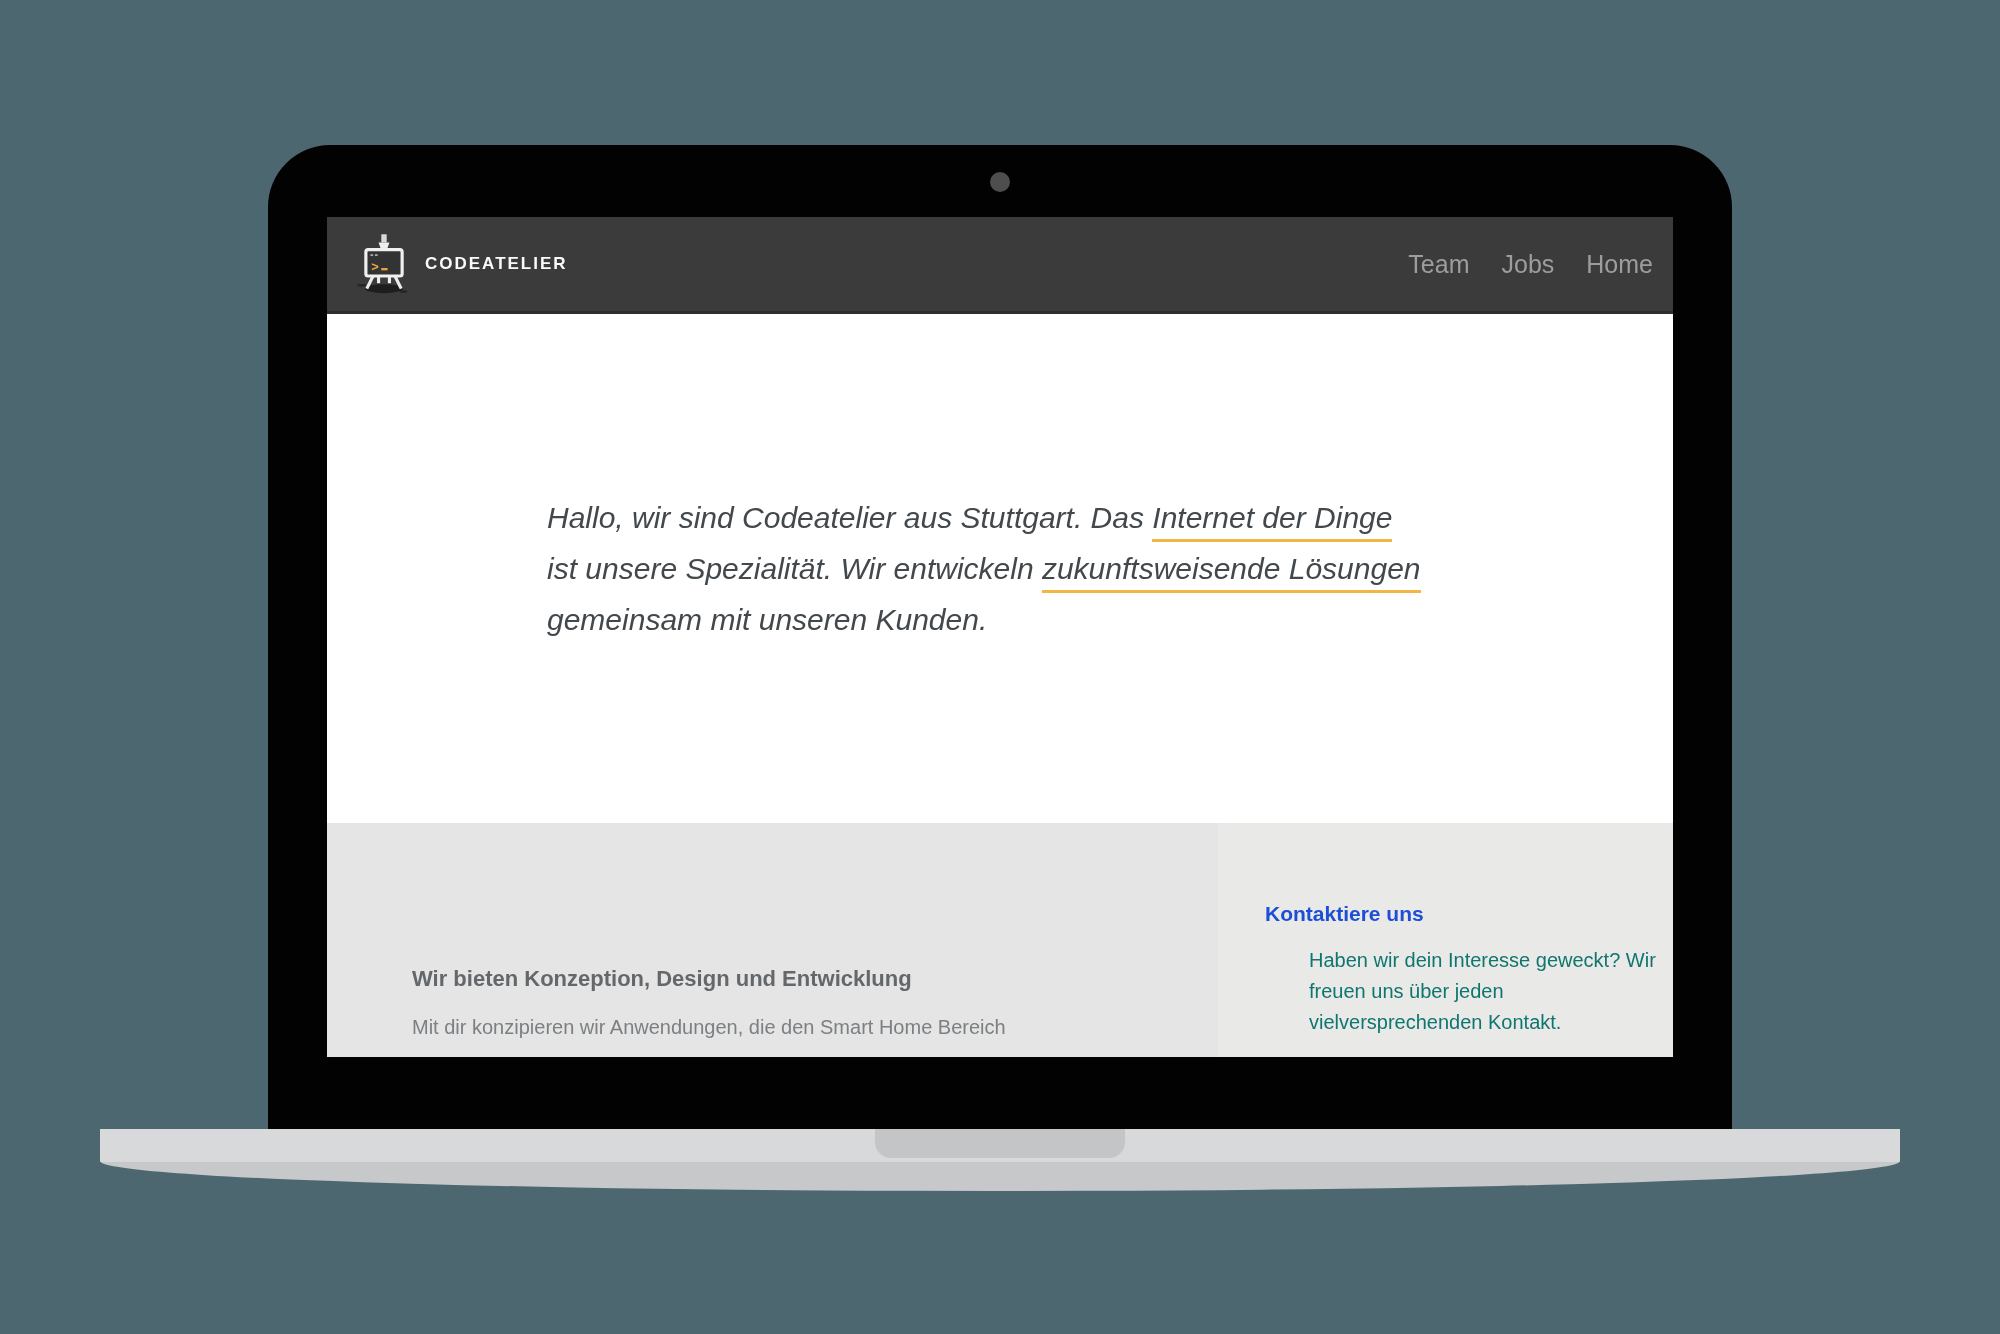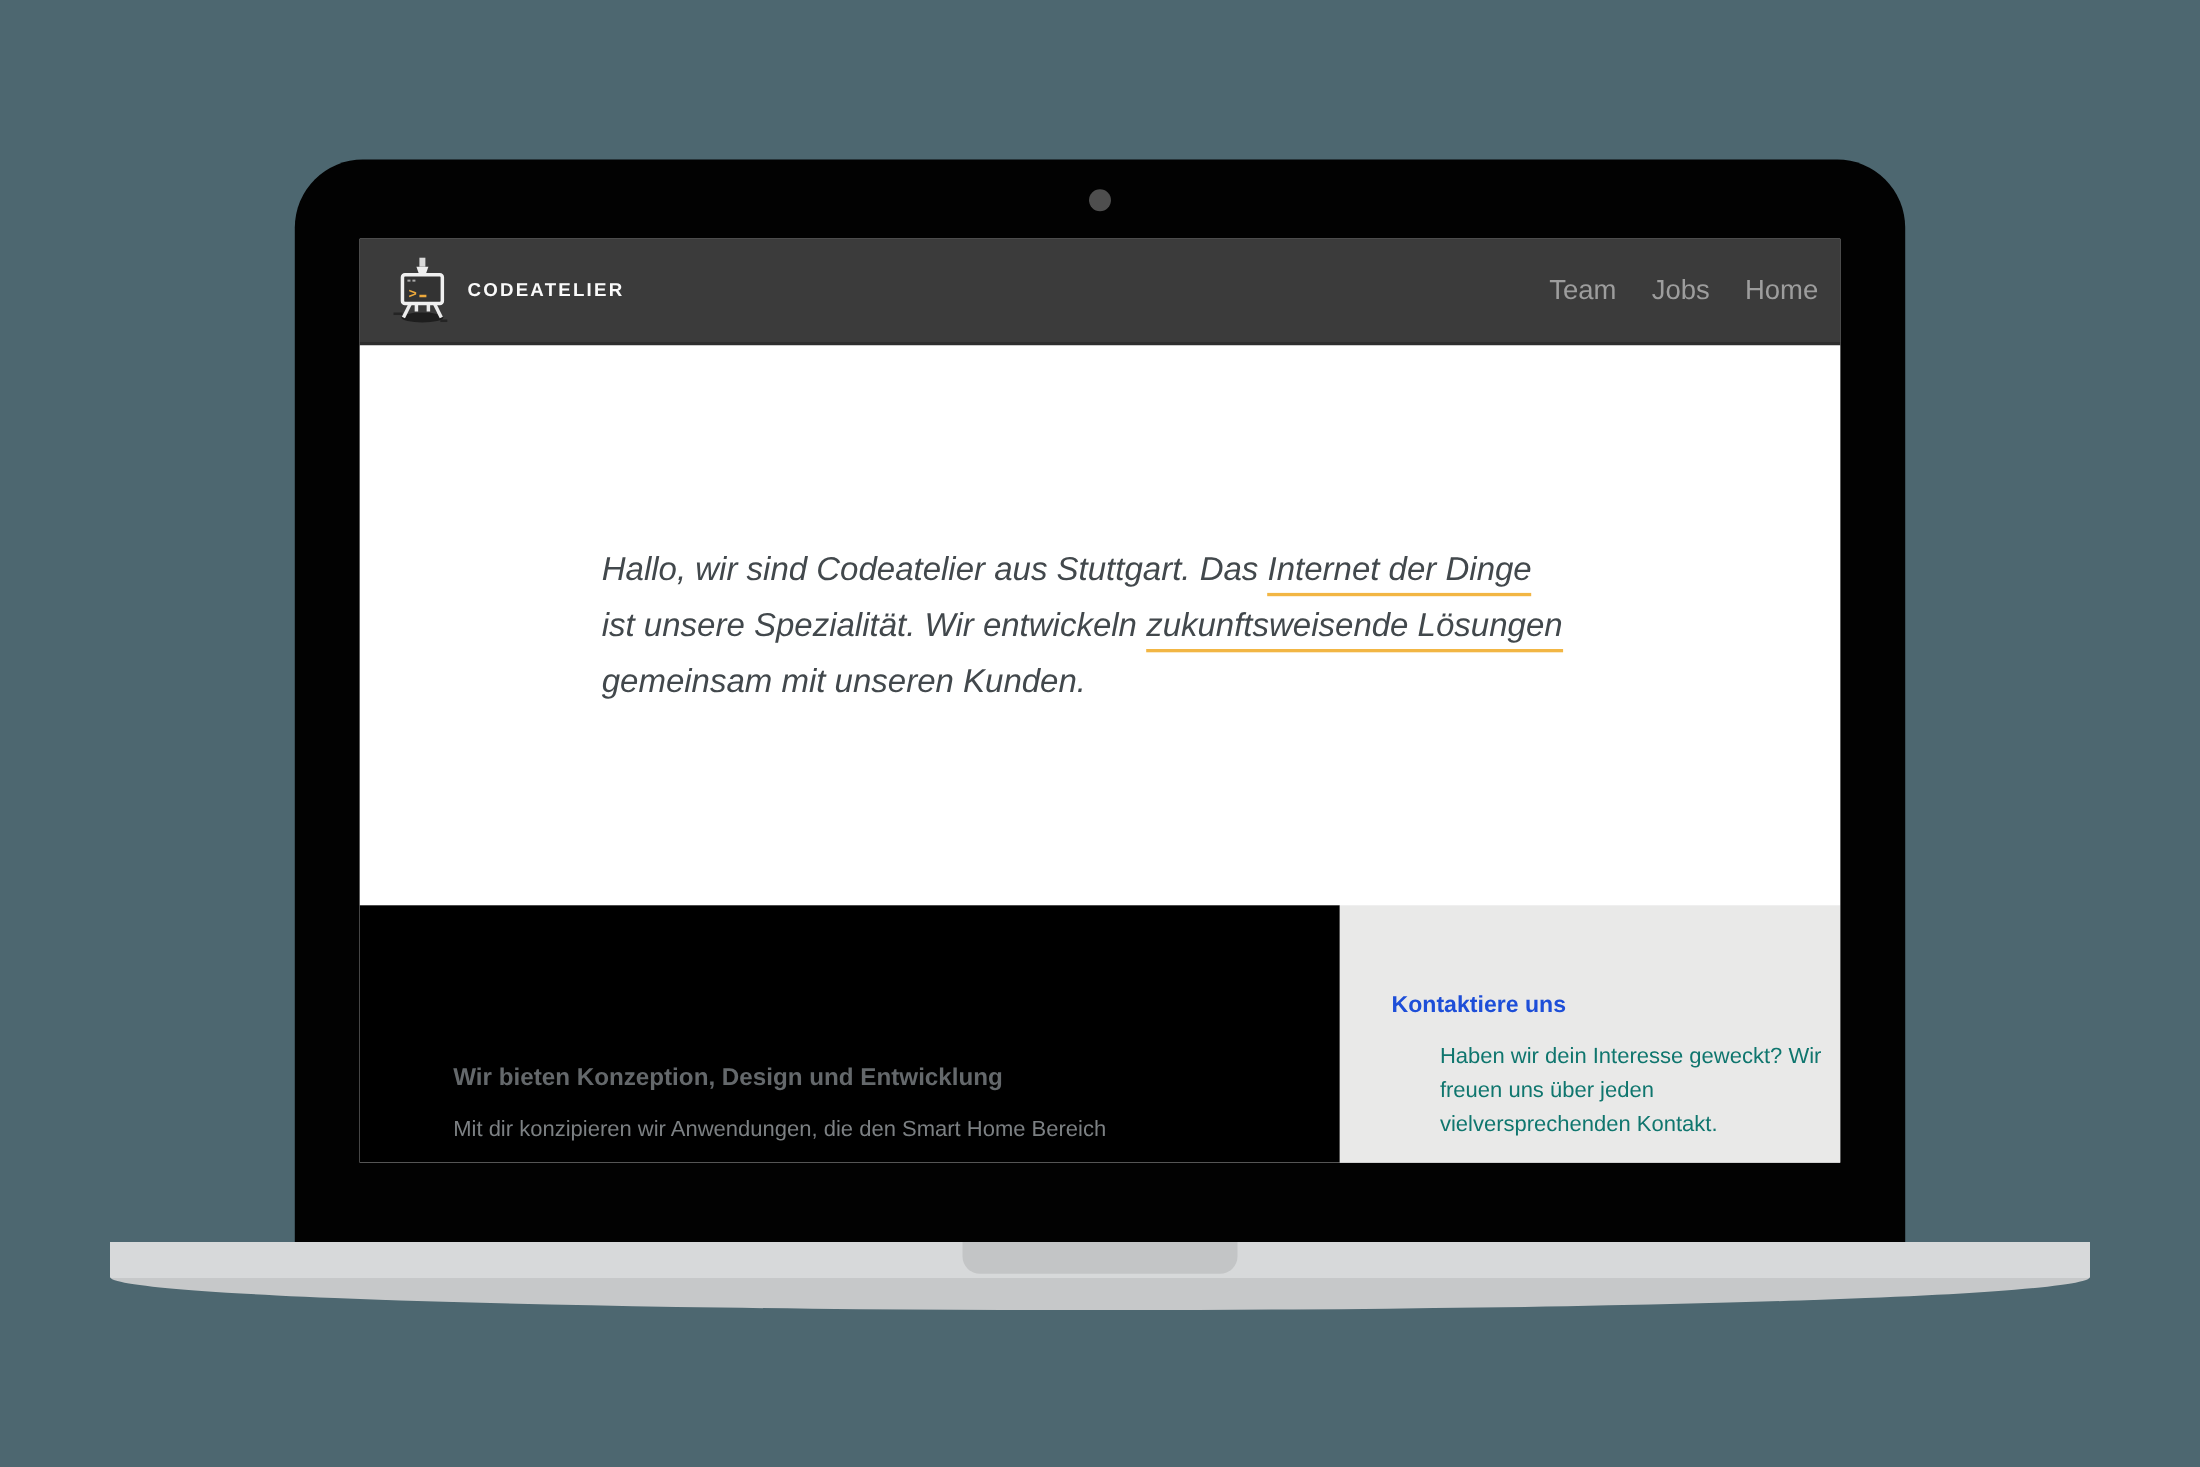--- a/index.html
+++ b/index.html
@@ -80,21 +80,21 @@
     padding-bottom: 5px;
   }
 
   
   .bottom-row {
     position: absolute; left: 0; top: 606px;
     width: 100%; height: 234px; display: flex;
   }
   .services-section {
     position: relative; width: 891px; height: 100%;
-    background: #000000;
+    background: #e5e5e5;
   }
   .services-heading {
     position: absolute; left: 85px; top: 143px;
     color: #64686b; font-size: 22px; font-weight: bold;
   }
   .services-paragraph {
     position: absolute; left: 85px; top: 193px;
     color: #7c8083; font-size: 20px; white-space: nowrap;
   }
   .contact-section {

